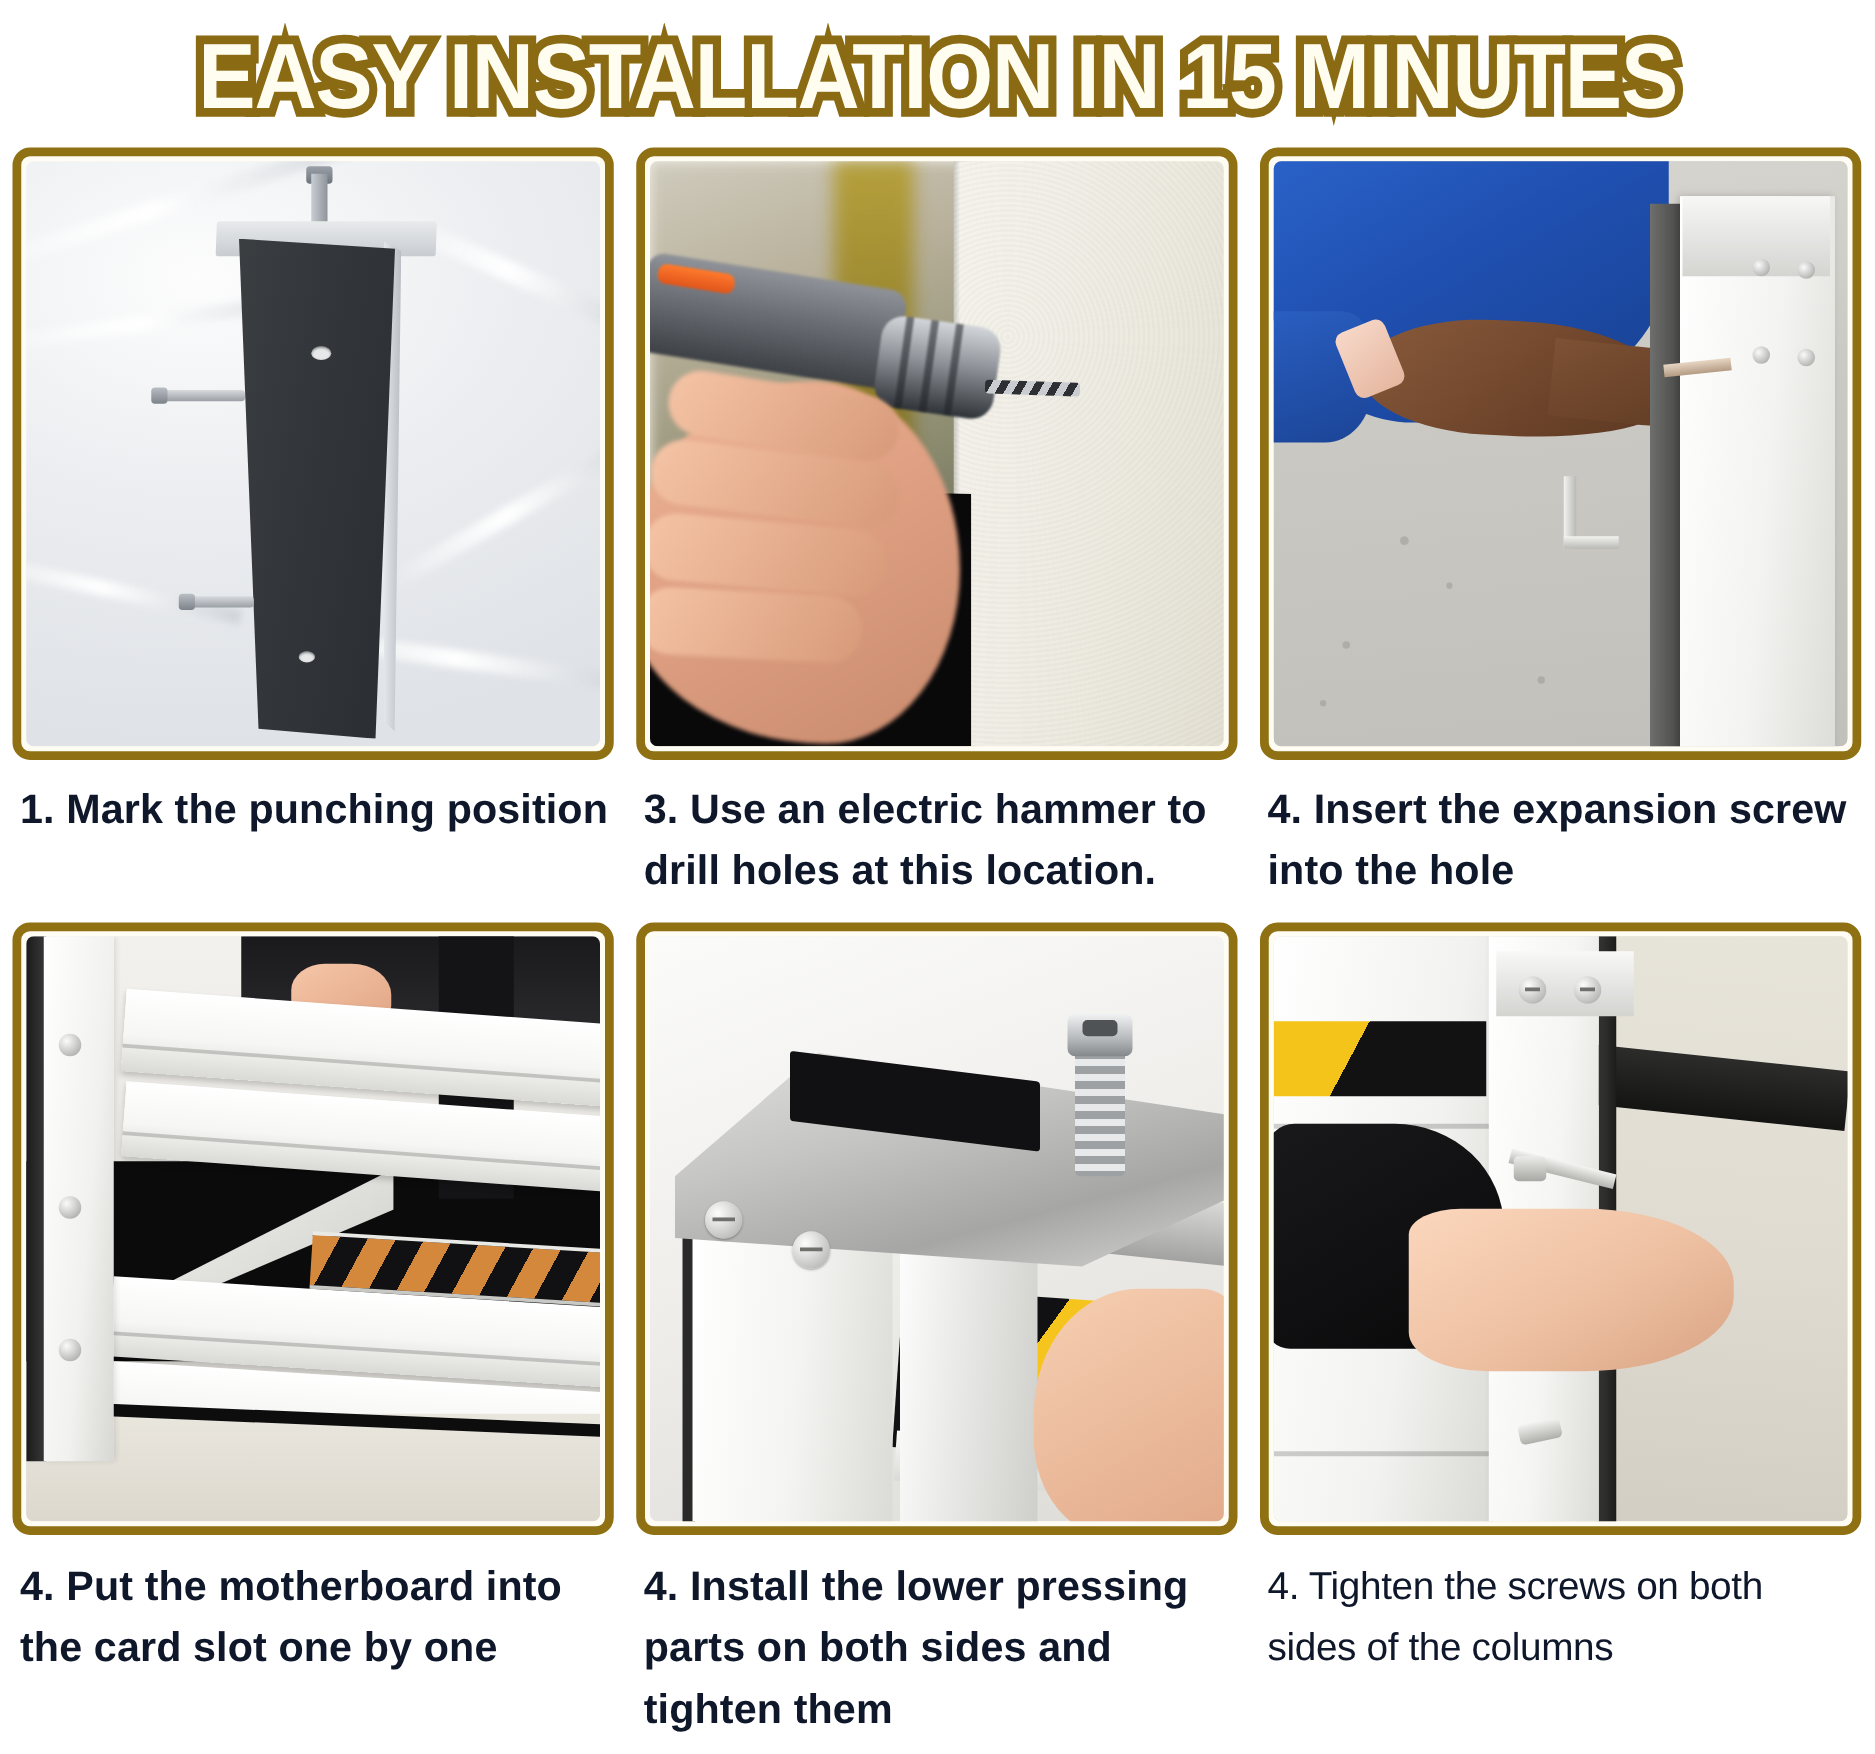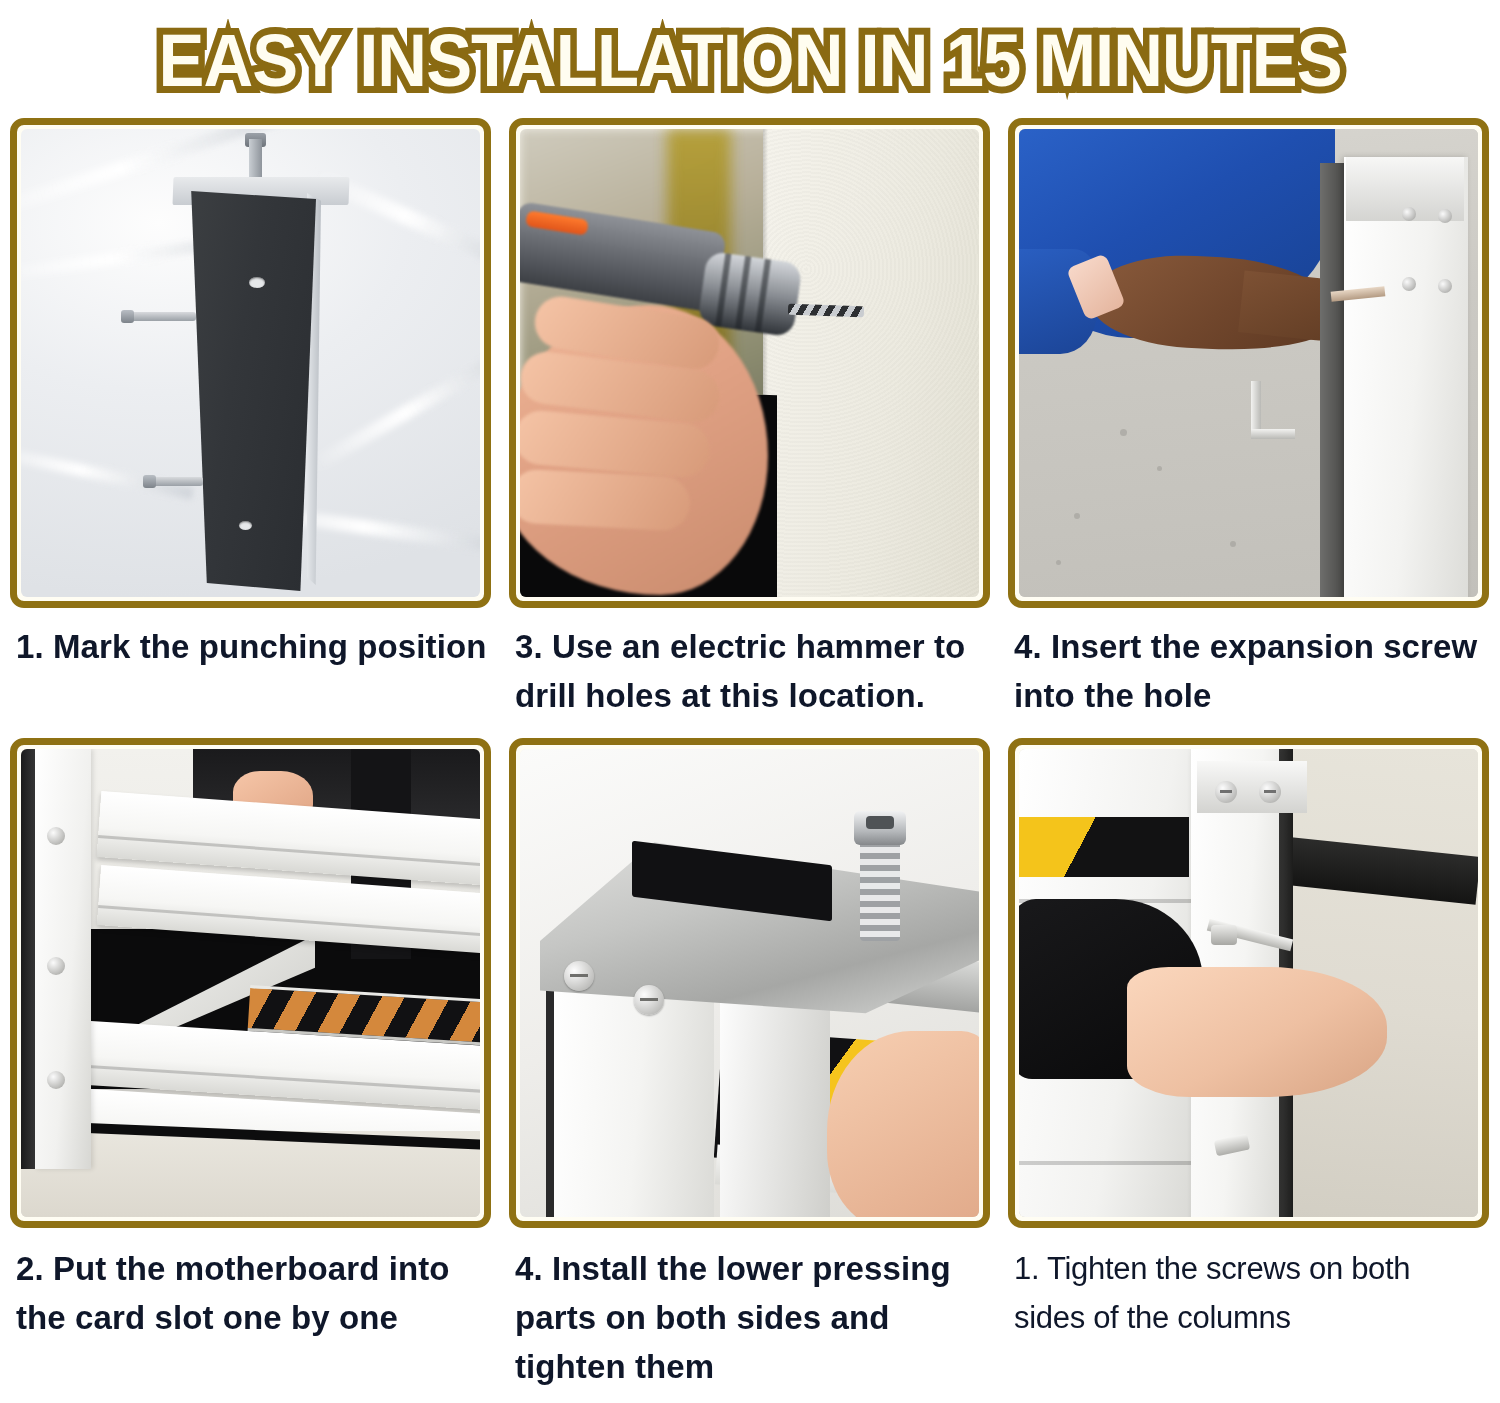--- a/index.html
+++ b/index.html
@@ -597,21 +597,21 @@
             </div>
           <div class="floor4"></div>
           <div class="floor-line"></div>
           <div class="post-dark"></div>
           <div class="post"></div>
           <div class="post-screw ps1"></div>
           <div class="post-screw ps2"></div>
           <div class="post-screw ps3"></div>
         </div>
       </div>
-      <div class="caption">2. Put the motherboard into the card slot one by one</div>
+      <div class="caption">4. Put the motherboard into the card slot one by one</div>
     </div>
 
     <div class="cell">
       <div class="frame">
         <div class="photo p5">
           <div class="back"></div>
           <div class="stripe5"></div>
           <div class="whiteboard"></div>
           <div class="col-dark"></div>
           <div class="col"></div>
@@ -645,16 +645,16 @@
           <div class="cap6"></div>
           <div class="s6 sa"></div>
           <div class="s6 sb"></div>
           <div class="sleeve"></div>
           <div class="hand6"></div>
           <div class="tool6"></div>
           <div class="tool6b"></div>
           <div class="lowscrew"></div>
         </div>
       </div>
-      <div class="caption wide">1. Tighten the screws on both sides of the columns</div>
+      <div class="caption wide">4. Tighten the screws on both sides of the columns</div>
     </div>
   </div>
 </div>
 
 </body></html>

